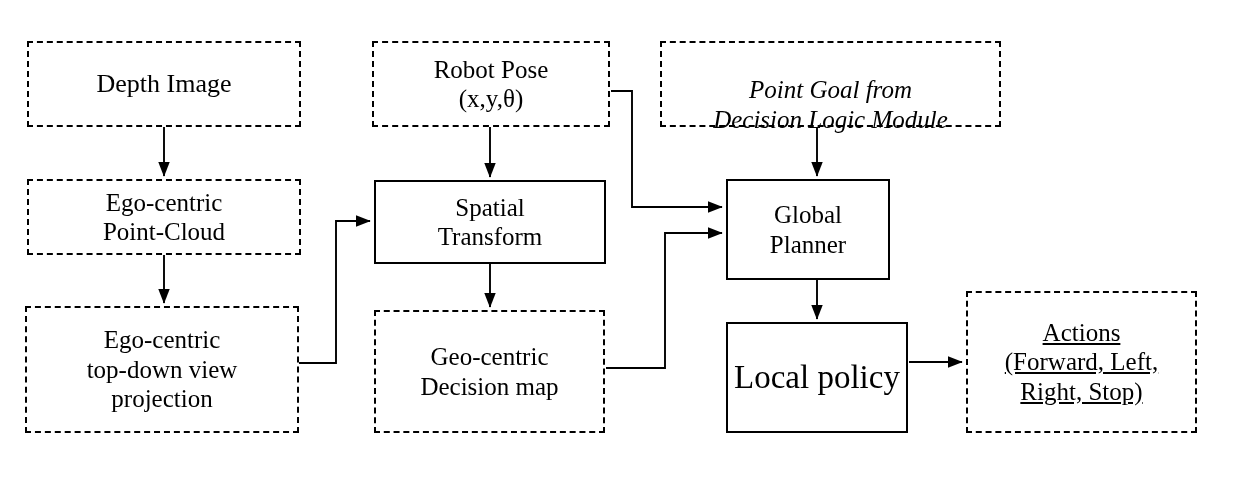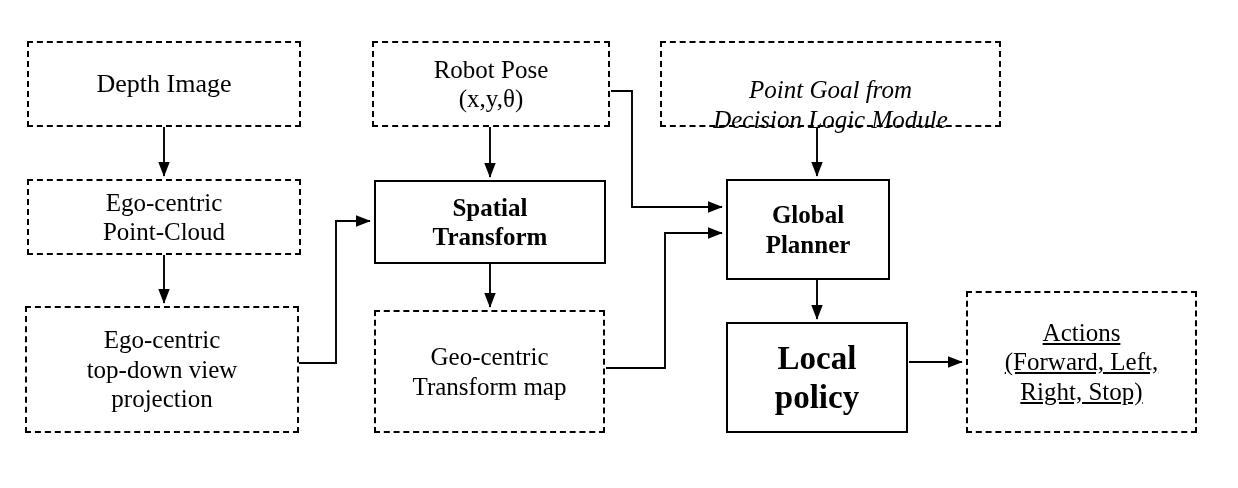--- a/index.html
+++ b/index.html
@@ -41,21 +41,20 @@
   .node .label {
     display: block;
     white-space: pre-line;
     padding: 0 4px;
   }
   .node.dashed {
     border: 2.6px dashed #000000;
   }
   .node.solid {
     border: 2.4px solid #000000;
-    font-weight: bold;
   }
   .node.italic .label {
     font-style: italic;
     margin-top: 41px;
   }
 </style>
 </head>
 <body>
 
 <div id="canvas">
@@ -96,21 +95,21 @@
       <div class="node dashed" style="left: 372px; top: 41px; width: 238px; height: 86px; font-size: 25px;">
         <span class="label">Robot Pose
 (x,y,θ)</span>
       </div>
       <div class="node solid" style="left: 374px; top: 180px; width: 232px; height: 84px; font-size: 25px;">
         <span class="label">Spatial
 Transform</span>
       </div>
       <div class="node dashed" style="left: 374px; top: 310px; width: 231px; height: 123px; font-size: 25px;">
         <span class="label">Geo-centric
-Transform map</span>
+Decision map</span>
       </div>
       <div class="node dashed italic" style="left: 660px; top: 41px; width: 341px; height: 86px; font-size: 25px;">
         <span class="label">Point Goal from
 Decision Logic Module</span>
       </div>
       <div class="node solid" style="left: 726px; top: 179px; width: 164px; height: 101px; font-size: 25px;">
         <span class="label">Global
 Planner</span>
       </div>
       <div class="node solid" style="left: 726px; top: 322px; width: 182px; height: 111px; font-size: 33px;">

